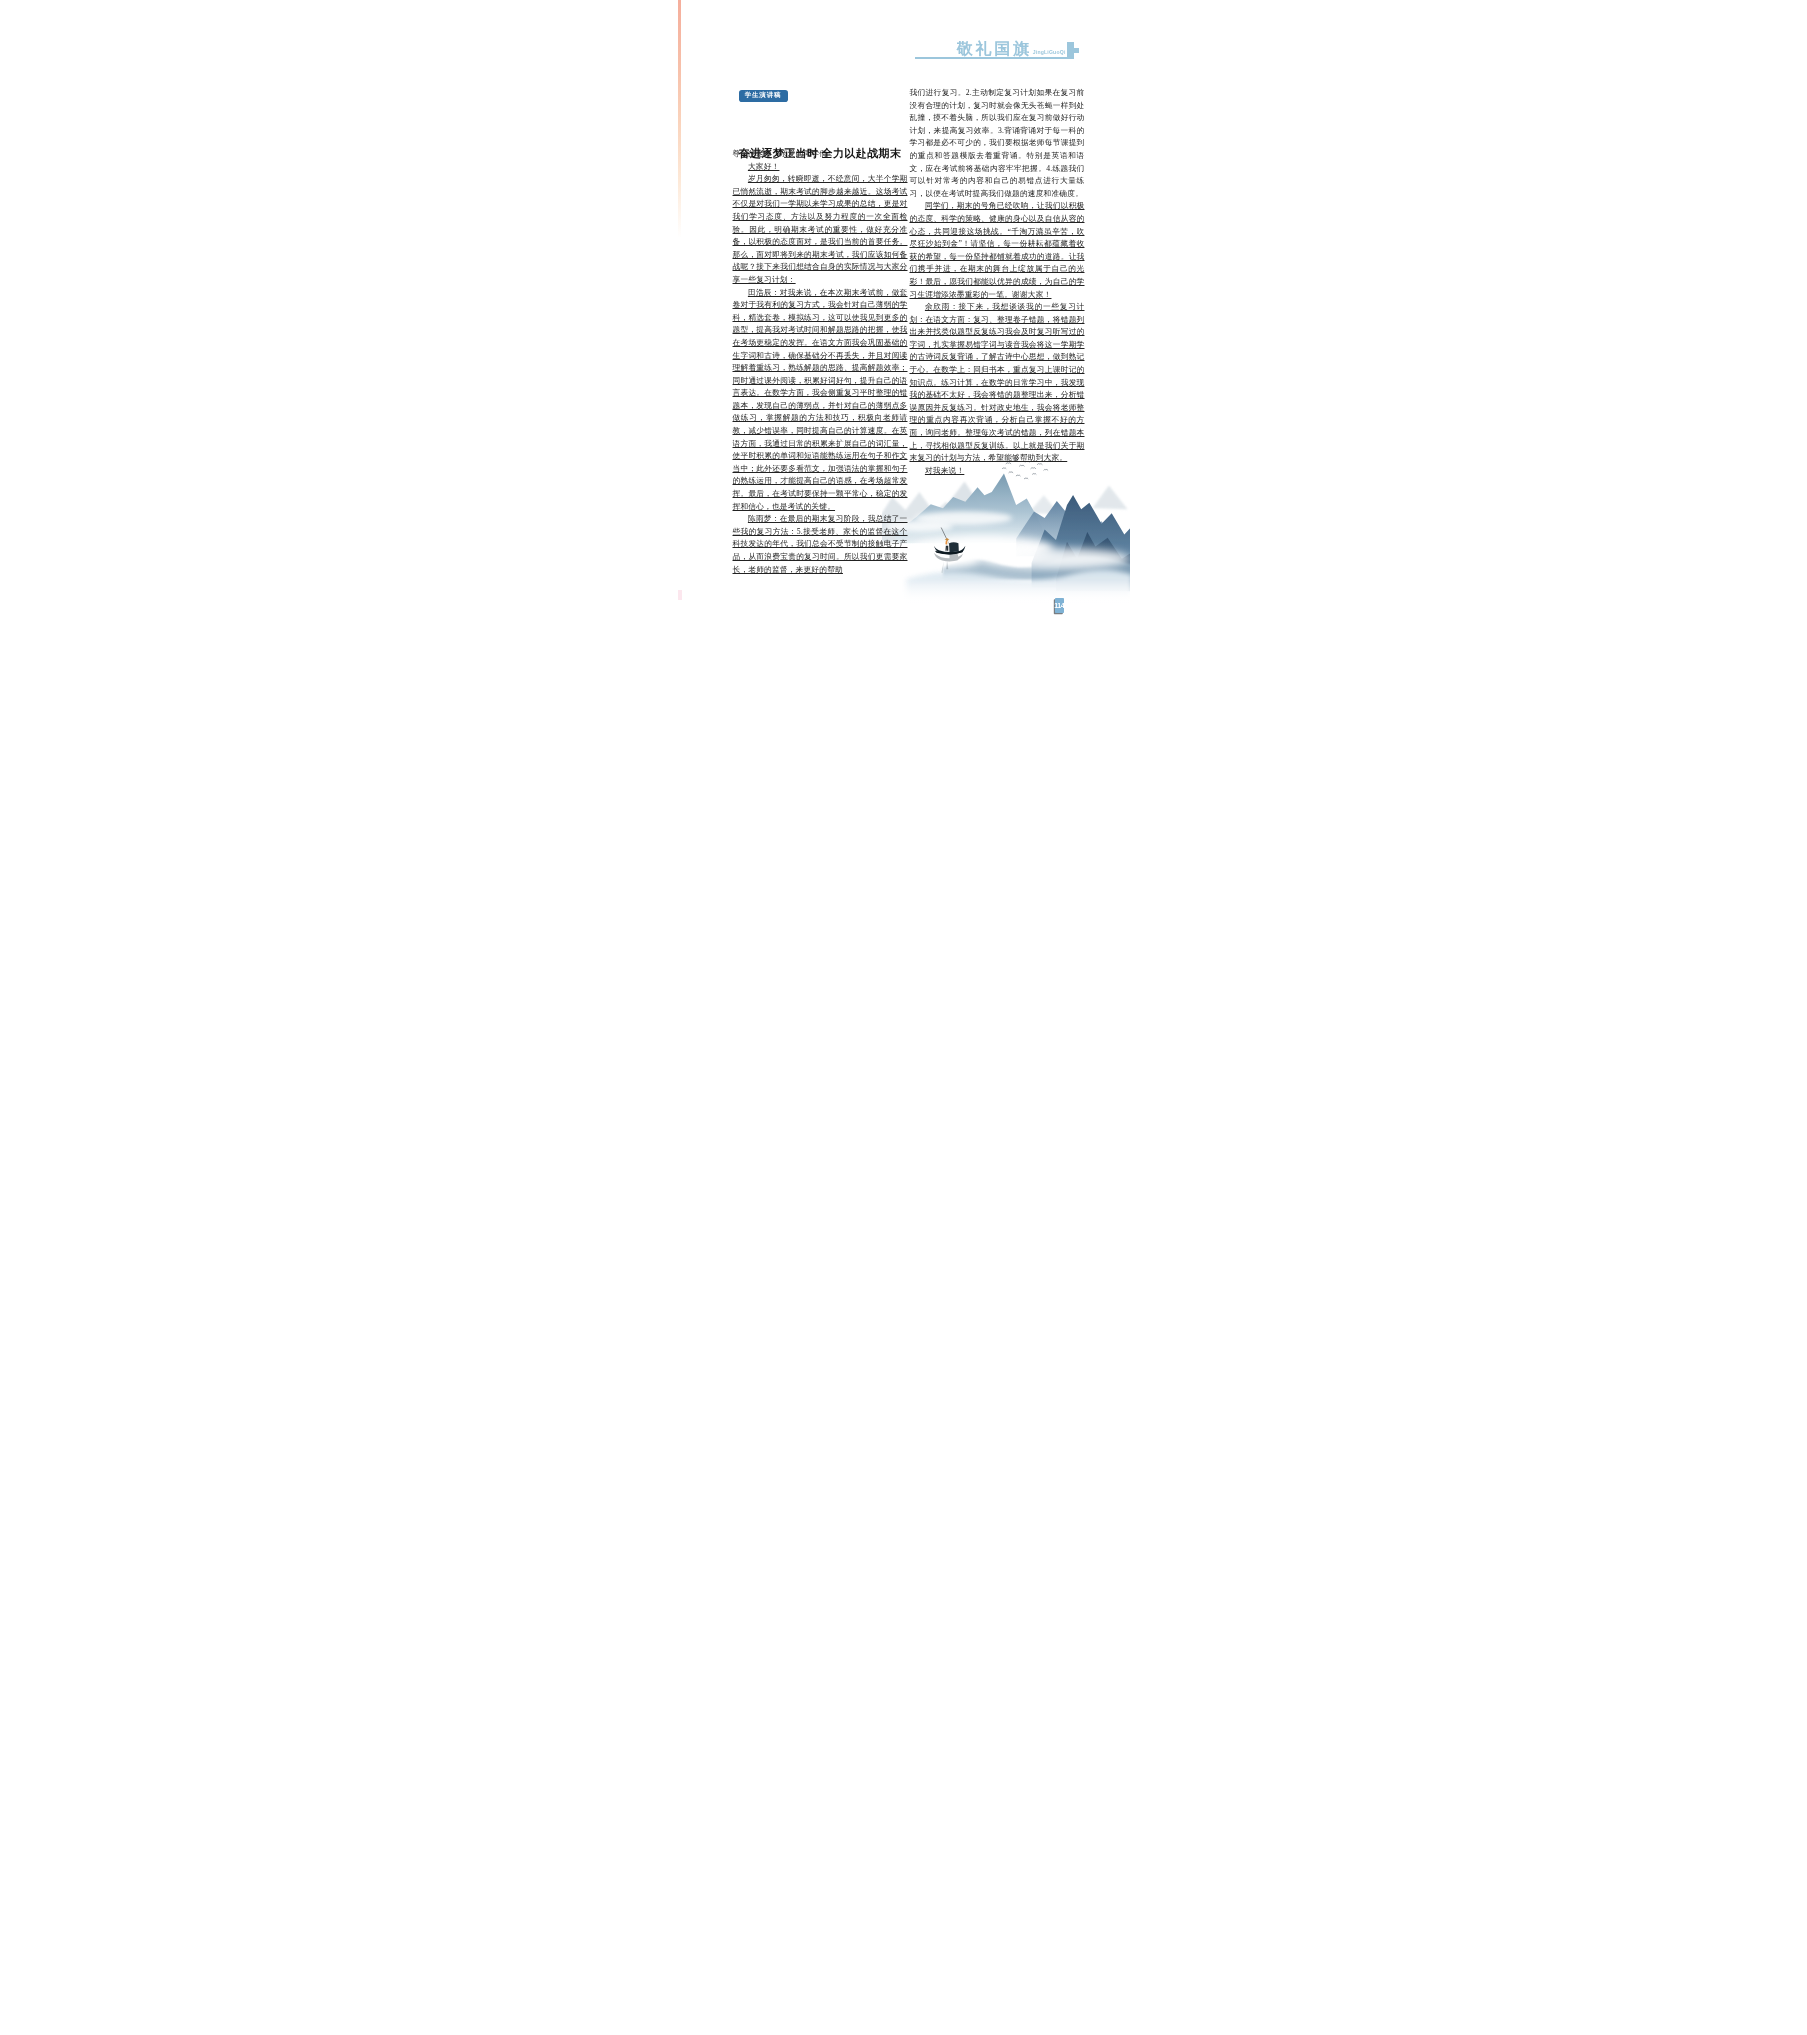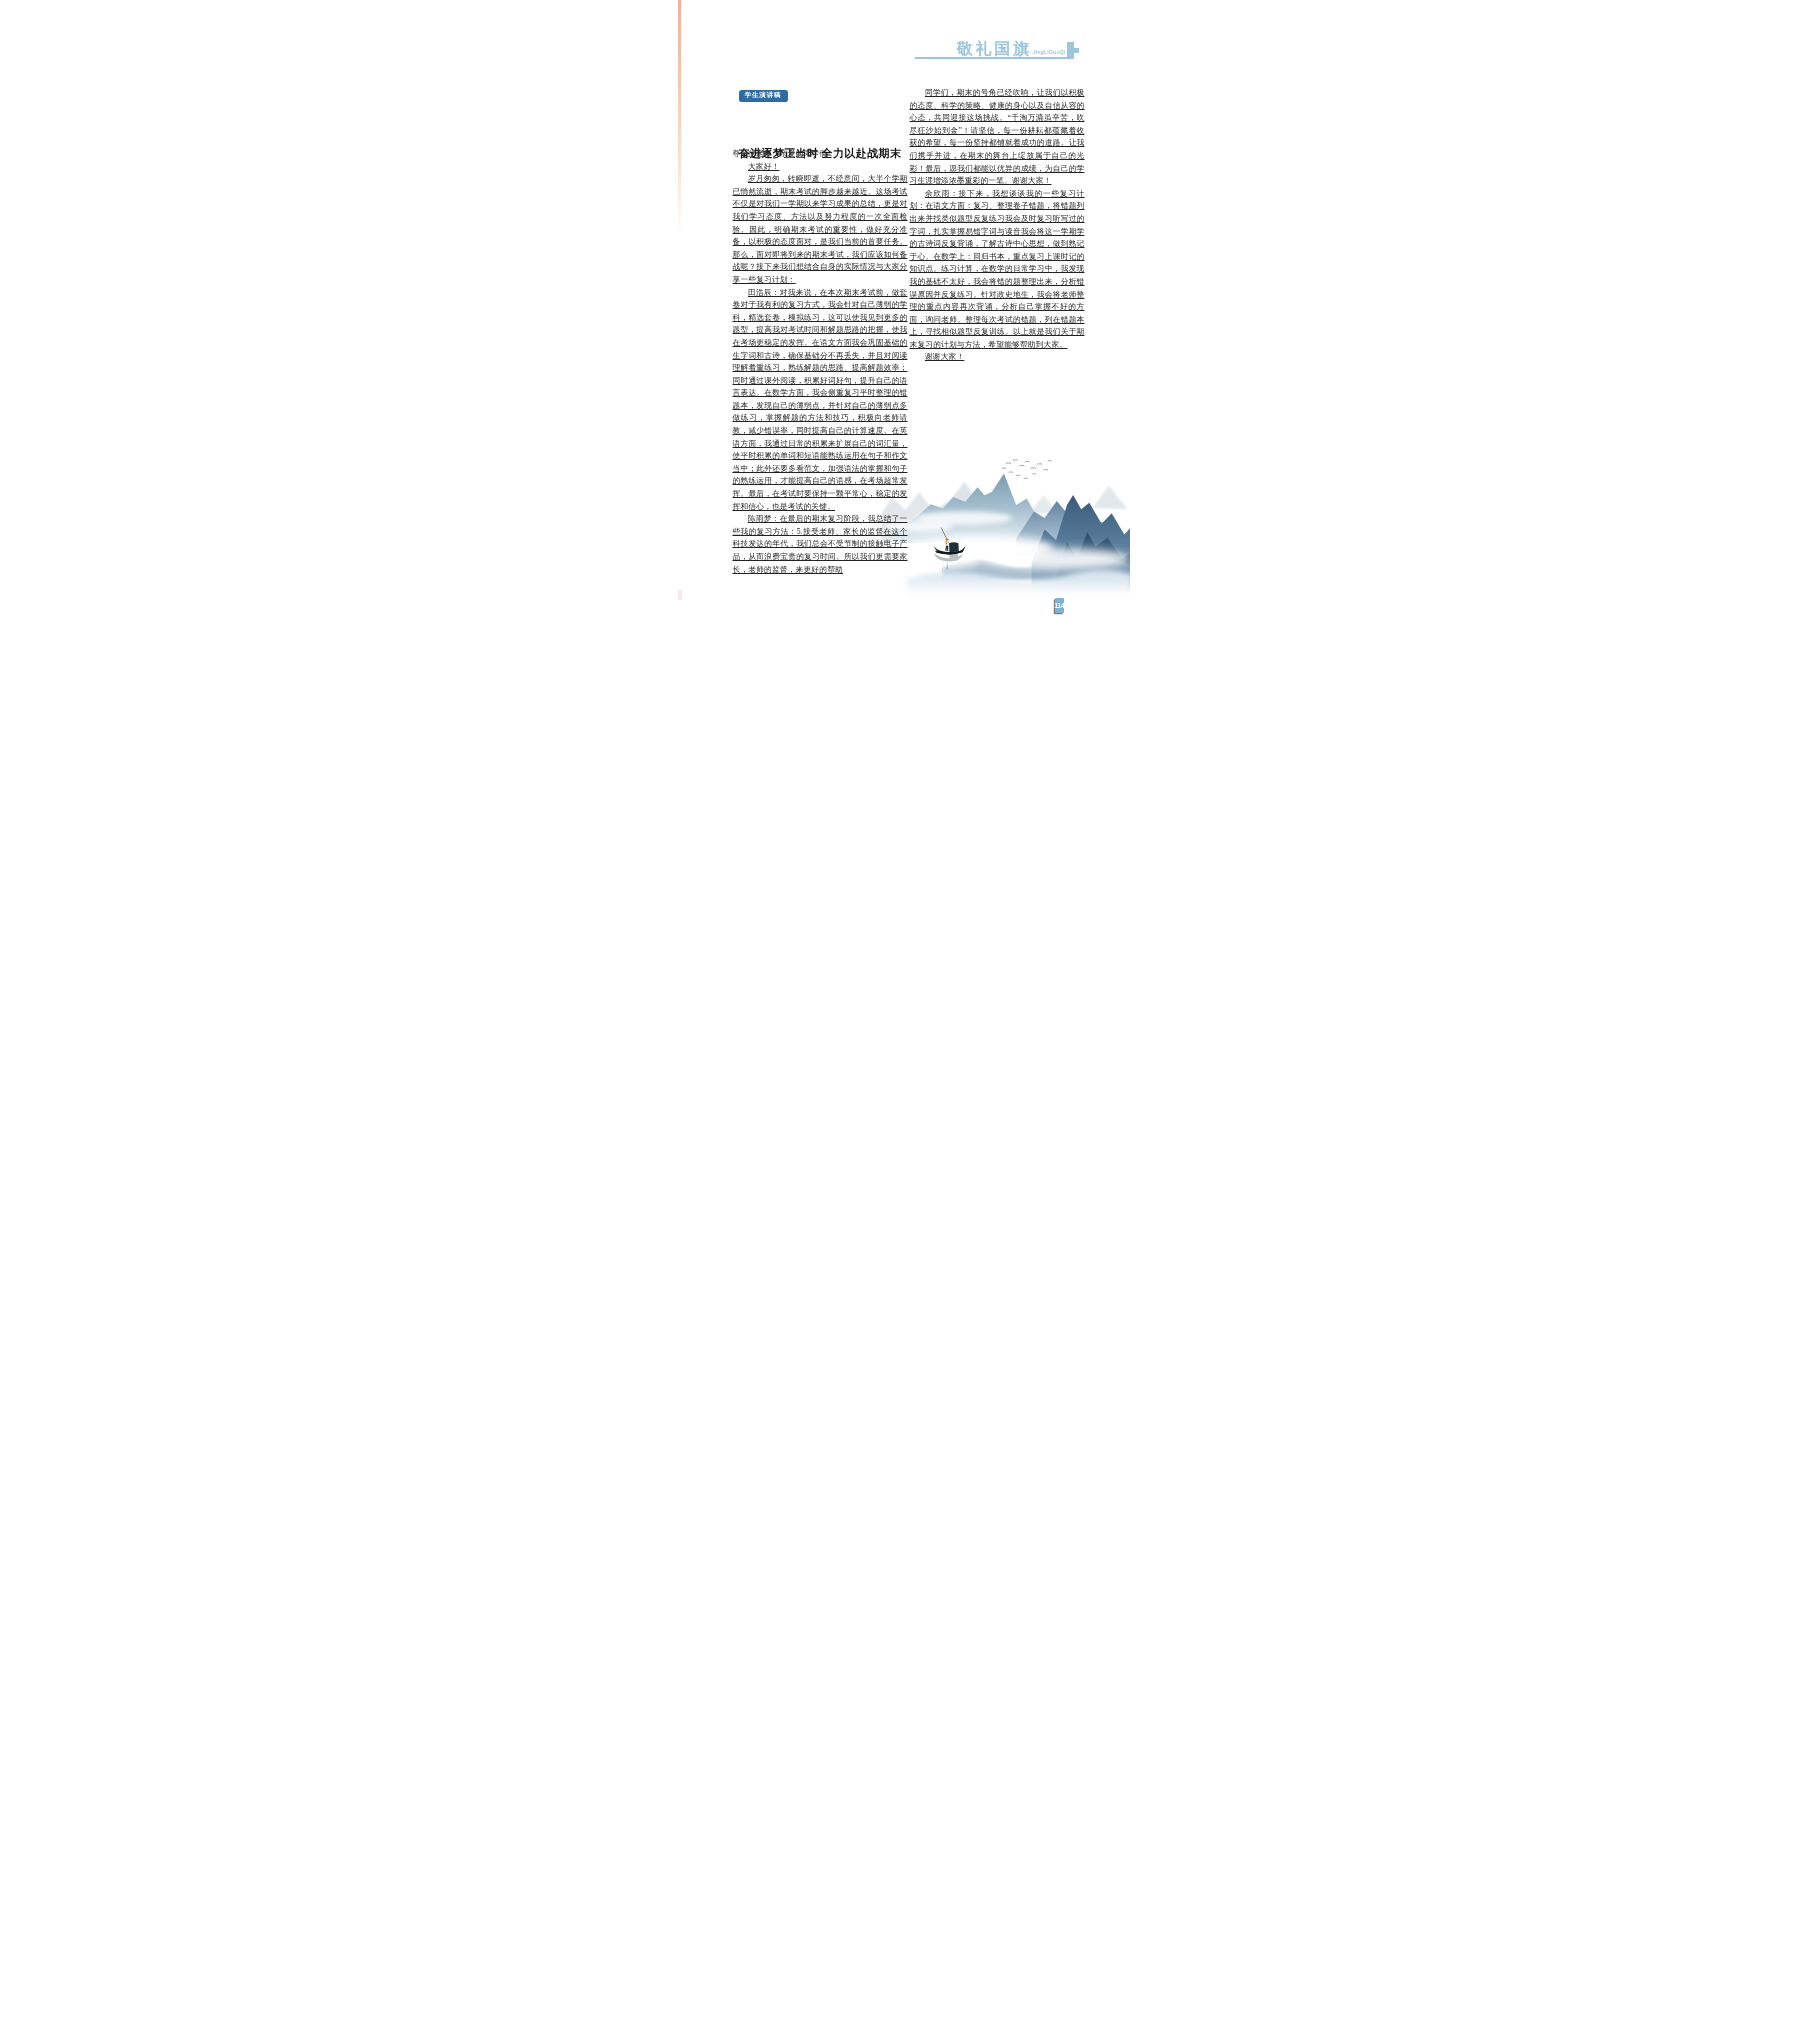--- a/index.html
+++ b/index.html
@@ -220,23 +220,24 @@
   </svg>
 
   <div class="col col-left">
       <p class="body-para">尊敬的老师、亲爱的同学们：</p>
       <p class="body-para indent">大家好！</p>
       <p class="body-para indent">岁月匆匆，转瞬即逝，不经意间，大半个学期已悄然流逝，期末考试的脚步越来越近。这场考试不仅是对我们一学期以来学习成果的总结，更是对我们学习态度、方法以及努力程度的一次全面检验。因此，明确期末考试的重要性，做好充分准备，以积极的态度面对，是我们当前的首要任务。那么，面对即将到来的期末考试，我们应该如何备战呢？接下来我们想结合自身的实际情况与大家分享一些复习计划：</p>
       <p class="body-para indent">田浩辰：对我来说，在本次期末考试前，做套卷对于我有利的复习方式，我会针对自己薄弱的学科，精选套卷，模拟练习，这可以使我见到更多的题型，提高我对考试时间和解题思路的把握，使我在考场更稳定的发挥。在语文方面我会巩固基础的生字词和古诗，确保基础分不再丢失，并且对阅读理解着重练习，熟练解题的思路、提高解题效率；同时通过课外阅读，积累好词好句，提升自己的语言表达。在数学方面，我会侧重复习平时整理的错题本，发现自己的薄弱点，并针对自己的薄弱点多做练习，掌握解题的方法和技巧，积极向老师请教，减少错误率，同时提高自己的计算速度。在英语方面，我通过日常的积累来扩展自己的词汇量，使平时积累的单词和短语能熟练运用在句子和作文当中；此外还要多看范文，加强语法的掌握和句子的熟练运用，才能提高自己的语感，在考场超常发挥。最后，在考试时要保持一颗平常心，稳定的发挥和信心，也是考试的关键。</p>
       <p class="body-para indent">陈雨梦：在最后的期末复习阶段，我总结了一些我的复习方法：5.接受老师、家长的监督在这个科技发达的年代，我们总会不受节制的接触电子产品，从而浪费宝贵的复习时间。所以我们更需要家长，老师的监督，来更好的帮助</p>
     </div>
   <div class="col col-right">
+      <p class="body-para">我们进行复习。2.主动制定复习计划如果在复习前没有合理的计划，复习时就会像无头苍蝇一样到处乱撞，摸不着头脑，所以我们应在复习前做好行动计划，来提高复习效率。3.背诵背诵对于每一科的学习都是必不可少的，我们要根据老师每节课提到的重点和答题模版去着重背诵。特别是英语和语文，应在考试前将基础内容牢牢把握。4.练题我们可以针对常考的内容和自己的易错点进行大量练习，以便在考试时提高我们做题的速度和准确度。</p>
       <p class="body-para indent">同学们，期末的号角已经吹响，让我们以积极的态度、科学的策略、健康的身心以及自信从容的心态，共同迎接这场挑战。“千淘万漉虽辛苦，吹尽狂沙始到金”！请坚信，每一份耕耘都蕴藏着收获的希望，每一份坚持都铺就着成功的道路。让我们携手并进，在期末的舞台上绽放属于自己的光彩！最后，愿我们都能以优异的成绩，为自己的学习生涯增添浓墨重彩的一笔。谢谢大家！</p>
       <p class="body-para indent">余欣雨：接下来，我想谈谈我的一些复习计划：在语文方面：复习、整理卷子错题，将错题列出来并找类似题型反复练习我会及时复习听写过的字词，扎实掌握易错字词与读音我会将这一学期学的古诗词反复背诵，了解古诗中心思想，做到熟记于心。在数学上：回归书本，重点复习上课时记的知识点。练习计算，在数学的日常学习中，我发现我的基础不太好，我会将错的题整理出来，分析错误原因并反复练习。针对政史地生，我会将老师整理的重点内容再次背诵，分析自己掌握不好的方面，询问老师。整理每次考试的错题，列在错题本上，寻找相似题型反复训练。以上就是我们关于期末复习的计划与方法，希望能够帮助到大家。</p>
-      <p class="body-para indent">谢谢大家！</p>
+      <p class="body-para indent">对我来说！</p>
     </div>
 
   <div class="page-number-badge">
     <span>114</span>
   </div>
 
 </div>
 
 
 </body></html>

